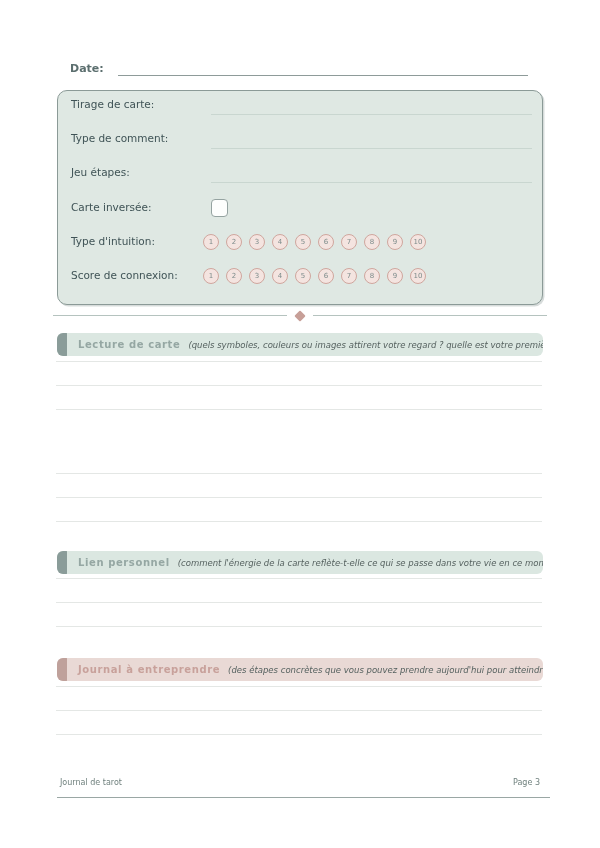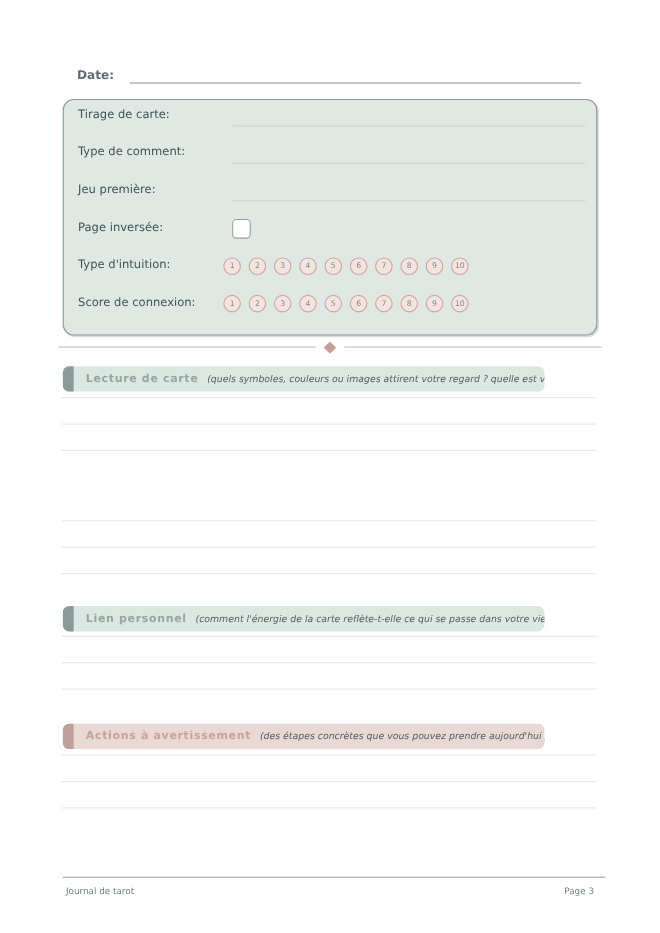--- a/index.html
+++ b/index.html
@@ -68,21 +68,21 @@
   }
   .divider .seg { flex: 1; height: 1px; background: #b5c3bf; }
   .divider .diamond {
     width: 8px; height: 8px; margin: 0 9px;
     background: #c79f98; border-radius: 1px;
     transform: rotate(45deg);
   }
 
   
   .section-header {
-    position: absolute; left: 57px; width: 438px; height: 23px;
+    position: absolute; left: 57px; width: 486px; height: 23px;
     border-radius: 6px;
     display: flex; align-items: center;
     overflow: hidden; white-space: nowrap;
   }
   .section-header .tab {
     position: absolute; left: 0; top: -1px; bottom: -1px; width: 10px;
     border-radius: 5px 2px 2px 5px;
   }
   .section-title {
     font-size: 10px; font-weight: bold; letter-spacing: 0.6px;
@@ -103,21 +103,21 @@
     position: absolute; left: 56px; width: 486px; height: 1px;
     background: #e4e7e5;
   }
 
   
   .footer-line {
     position: absolute; top: 797px; left: 57px; right: 50px; height: 1px;
     background: #9aa7a4;
   }
   .footer-text {
-    position: absolute; top: 806px; left: 60px; right: 60px;
+    position: absolute; top: 778px; left: 60px; right: 60px;
     display: flex; justify-content: space-between;
     font-size: 8px; color: #70817e;
   }
 </style>
 </head>
 <body>
 
 <div class="page">
 
   <div class="date-row">
@@ -125,24 +125,24 @@
     <span class="date-line"></span>
   </div>
 
   <div class="info-box">
     <span class="box-label" style="top:7px">Tirage de carte:</span>
     <span class="field-line" style="top:23px"></span>
 
     <span class="box-label" style="top:41px">Type de comment:</span>
     <span class="field-line" style="top:57px"></span>
 
-    <span class="box-label" style="top:75px">Jeu première:</span>
+    <span class="box-label" style="top:75px">Jeu étapes:</span>
     <span class="field-line" style="top:91px"></span>
 
-    <span class="box-label" style="top:110px">Page inversée:</span>
+    <span class="box-label" style="top:110px">Carte inversée:</span>
     <span class="checkbox"></span>
 
     <span class="box-label" style="top:144px">Type d'intuition:</span>
     <div class="circles" style="top:143px">
         <span class="score-circle">1</span>
         <span class="score-circle">2</span>
         <span class="score-circle">3</span>
         <span class="score-circle">4</span>
         <span class="score-circle">5</span>
         <span class="score-circle">6</span>
@@ -190,21 +190,21 @@
     <span class="tab"></span>
     <span class="section-title">Lien personnel</span>
     <span class="section-hint">(comment l'énergie de la carte reflète-t-elle ce qui se passe dans votre vie en ce moment ?)</span>
   </div>
   <span class="rule-line" style="top:578px"></span>
   <span class="rule-line" style="top:602px"></span>
   <span class="rule-line" style="top:626px"></span>
 
   <div class="section-header pink-theme" style="top:658px">
     <span class="tab"></span>
-    <span class="section-title">Actions à avertissement</span>
+    <span class="section-title">Journal à entreprendre</span>
     <span class="section-hint">(des étapes concrètes que vous pouvez prendre aujourd'hui pour atteindre votr...</span>
   </div>
   <span class="rule-line" style="top:686px"></span>
   <span class="rule-line" style="top:710px"></span>
   <span class="rule-line" style="top:734px"></span>
 
   <span class="footer-line"></span>
   <div class="footer-text">
     <span>Journal de tarot</span>
     <span>Page 3</span>

